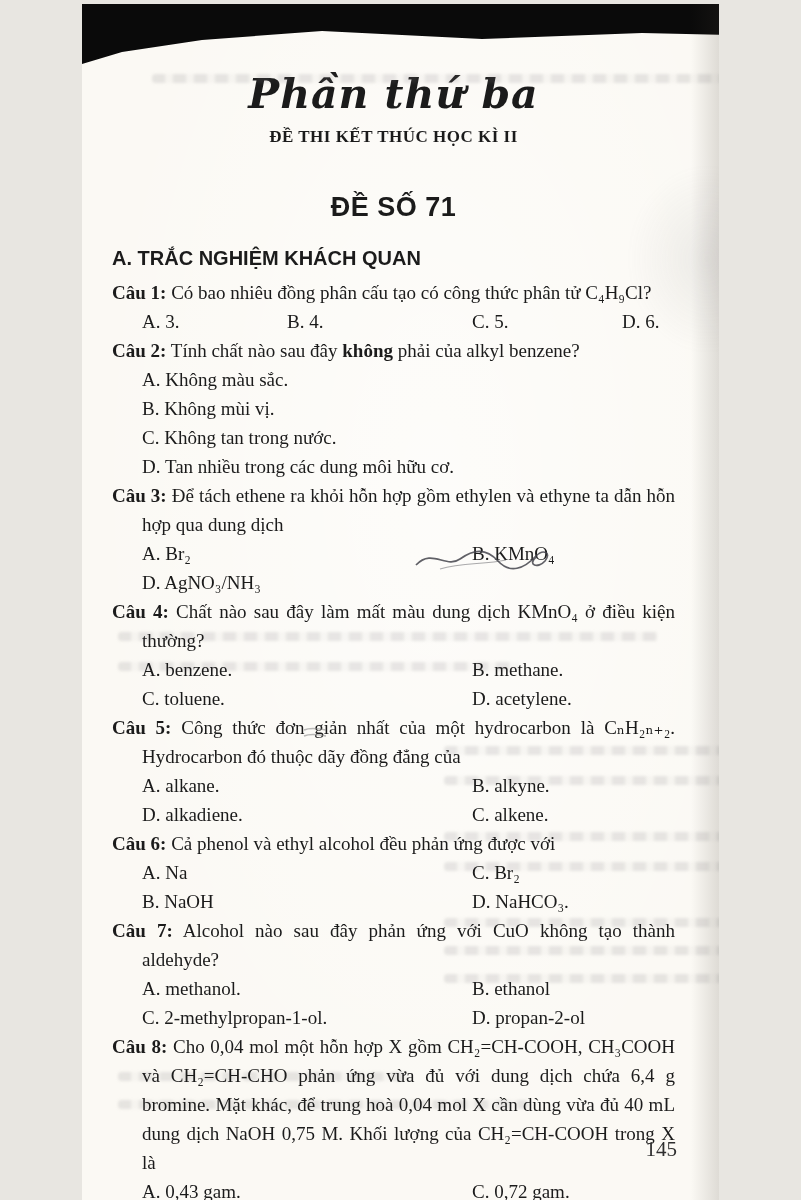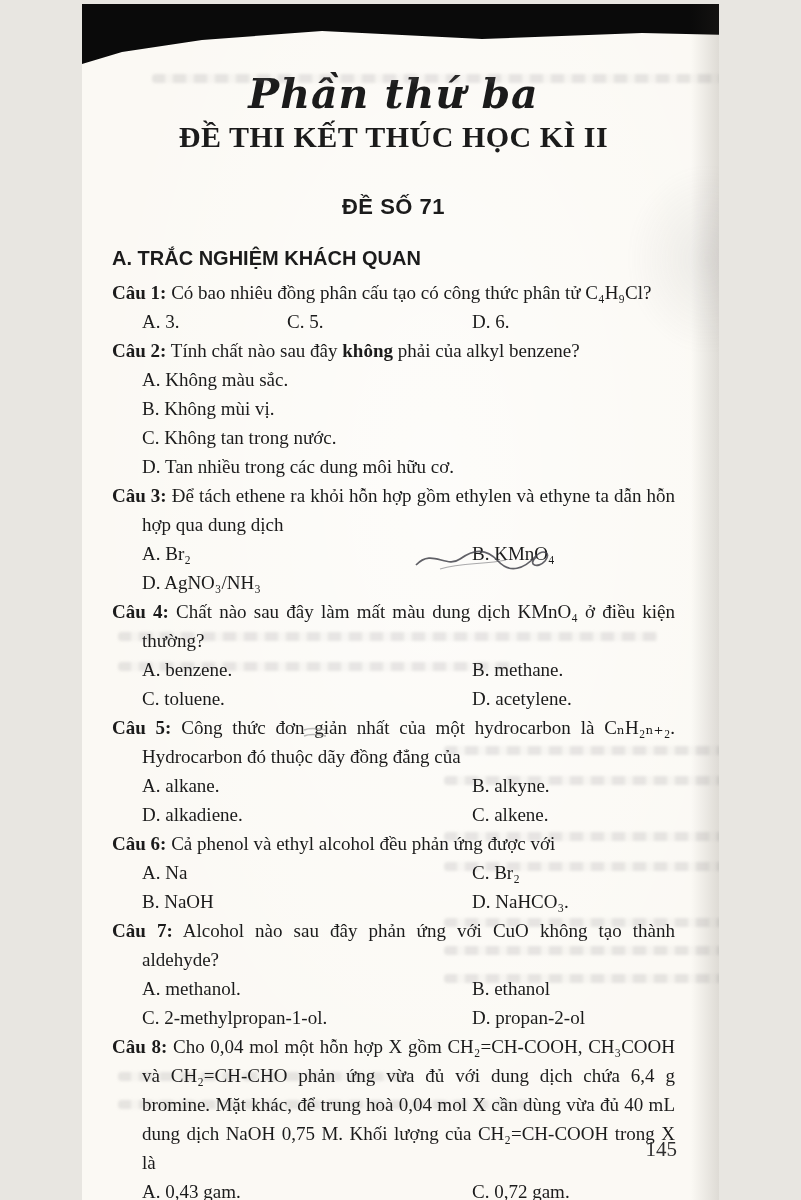--- a/index.html
+++ b/index.html
@@ -36,27 +36,27 @@
   header{text-align:center;}
   .part-title{
     margin:0 0 2px 0;
     font-family:"DejaVu Serif","Liberation Serif",serif;
     font-style:italic;font-weight:bold;
     font-size:41px;line-height:52px;
     letter-spacing:1px;
   }
   .exam-title{
     margin:0 0 40px 0;
-    font-size:30px;line-height:30px;font-weight:bold;
+    font-size:17px;line-height:30px;font-weight:bold;
     letter-spacing:.5px;
   }
   .exam-number{
     margin:0 0 22px 0;
     font-family:"Liberation Sans","DejaVu Sans",sans-serif;
-    font-size:22px;line-height:30px;font-weight:bold;
+    font-size:27px;line-height:30px;font-weight:bold;
     letter-spacing:.5px;
   }
   .section-title{
     margin:0 0 6px 0;text-align:left;
     font-family:"Liberation Sans","DejaVu Sans",sans-serif;
     font-size:20px;line-height:28px;font-weight:bold;
   }
   main{position:relative;z-index:2;}
   .question{margin:0;}
   .q-text{
@@ -119,20 +119,21 @@
     <h2 class="exam-title">ĐỀ THI KẾT THÚC HỌC KÌ II</h2>
     <h3 class="exam-number">ĐỀ SỐ 71</h3>
     <h4 class="section-title">A. TRẮC NGHIỆM KHÁCH QUAN</h4>
   </header>
 
   <main id="questions">
       <div class="question">
         <p class="q-text"><b class="q-label">Câu 1:</b> <span>Có bao nhiêu đồng phân cấu tạo có công thức phân tử C₄H₉Cl?</span></p>
         <div class="options four-col">
           <span class="option">A. 3.</span>
+          <span class="option">B. 4.</span>
           <span class="option">C. 5.</span>
           <span class="option">D. 6.</span>
         </div>
       </div>
       <div class="question">
         <p class="q-text"><b class="q-label">Câu 2:</b> <span>Tính chất nào sau đây </span><b>không</b><span> phải của alkyl benzene?</span></p>
         <div class="options stacked">
           <span class="option">A. Không màu sắc.</span>
           <span class="option">B. Không mùi vị.</span>
           <span class="option">C. Không tan trong nước.</span>

